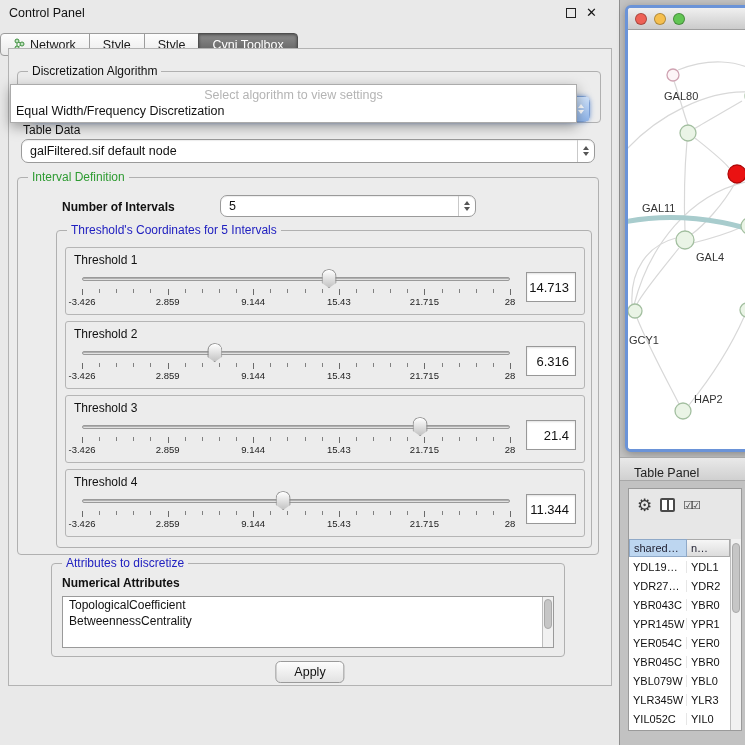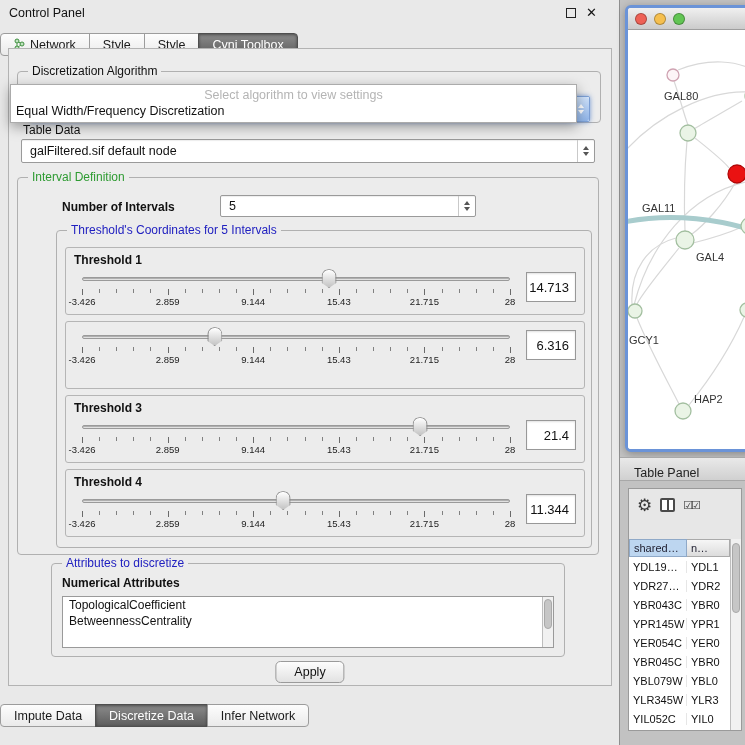--- a/index.html
+++ b/index.html
@@ -22,42 +22,42 @@
   .tab:first-child{border-radius:4px 0 0 4px;margin-left:0}
   .tab:last-child{border-radius:0 4px 4px 0}
   .tab.selected{background:linear-gradient(#8b8b8b,#5d5d5d);color:#fff;border-color:#4f4f4f;box-shadow:inset 0 1px 3px rgba(0,0,0,.45)}
 
   .content-panel{position:absolute;left:8px;top:48px;width:604px;height:638px;border:1px solid #b3b3b3;background:#ececec}
 
   .group{position:absolute;border:1px solid #b0b0b0;border-radius:4px}
   .group-title{position:absolute;top:-8px;left:10px;background:#ececec;padding:0 4px;font-size:12px;white-space:nowrap}
   .gt-plain{color:#111}.gt-green{color:#2e9b32}.gt-blue{color:#2121c0}
 
-  .combo{position:absolute;background:#fff;border:1px solid #9a9a9a;border-radius:2px;display:flex;align-items:stretch;
+  .combo{position:absolute;background:#fff;border:1px solid #9a9a9a;border-radius:7px;display:flex;align-items:stretch;
          font-size:12.5px;color:#111;box-shadow:inset 0 1px 1px rgba(0,0,0,.07)}
   .combo .val{flex:1;display:flex;align-items:center;padding:0 8px;white-space:nowrap;overflow:hidden}
   .combo .stepper{width:17px;display:flex;flex-direction:column;align-items:center;justify-content:center;border-left:1px solid #c9c9c9}
   .arr-up{width:0;height:0;border-left:3.5px solid transparent;border-right:3.5px solid transparent;border-bottom:4.5px solid #555;margin-bottom:2px}
   .arr-dn{width:0;height:0;border-left:3.5px solid transparent;border-right:3.5px solid transparent;border-top:4.5px solid #555}
   .combo.focus{border-color:#7b9fd4;box-shadow:0 0 5px rgba(96,140,210,.85)}
   .combo.focus .stepper{background:linear-gradient(#cfe2fa,#8fb4e8);border-left:1px solid #7b9fd4;border-radius:0 2px 2px 0}
   .combo.focus .arr-up{border-bottom-color:#fff}
   .combo.focus .arr-dn{border-top-color:#fff}
 
   .popup{position:absolute;left:10px;top:84px;width:567px;background:#fff;border:1px solid #ababab;z-index:40;
          box-shadow:0 4px 12px rgba(0,0,0,.35);padding:2px 0 3px 0}
   .popup .hint{font-size:12.5px;color:#b4b4b4;text-align:center;height:16px;line-height:16px}
   .popup .opt{font-size:12.5px;color:#111;height:16px;line-height:16px;padding-left:5px}
   .popup .opt.first{font-weight:bold}
 
   .plain-label{position:absolute;font-size:12px;color:#111;white-space:nowrap}
   .bold-label{position:absolute;font-size:12px;font-weight:bold;color:#111;white-space:nowrap}
 
   .threshold-box{position:absolute;left:8px;width:520px;height:68px;border:1px solid #b5b5b5;border-radius:3px;padding:5px 8px}
-  .th-label{font-size:12px;font-weight:bold;color:#111;margin-bottom:2px}
+  .th-label{font-size:12px;font-weight:normal;color:#111;margin-bottom:2px}
   .slider-row{display:flex;align-items:flex-start}
   .slider{position:relative;flex:1;height:38px;margin:0 16px 0 8px}
   .track{position:absolute;left:0;right:0;top:8px;height:4px;border:1px solid #9a9a9a;border-radius:2px;
          background:linear-gradient(#c7c7c7,#efefef);box-shadow:inset 0 1px 1px rgba(0,0,0,.18)}
   .thumb{position:absolute;top:0;width:15px;height:19px;transform:translateX(-50%);z-index:2;
          background:linear-gradient(#ffffff,#c4c4c4);border:1px solid #858585;
          border-radius:7px 7px 2px 2px;
          clip-path:polygon(50% 100%,0 72%,0 30%,14% 6%,50% 0,86% 6%,100% 30%,100% 72%)}
   .ticks{position:absolute;left:0;right:0;top:20px;height:7px}
   .tick{position:absolute;top:0;width:1px;height:4px;background:#808080}
@@ -225,20 +225,21 @@
                       <span class="tick-label" style="left: 60%;">15.43</span>
                       <span class="tick-label" style="left: 80%;">21.715</span>
                       <span class="tick-label" style="left: 100%;">28</span>
                     </div>
                     <div class="thumb" style="left: 57.7197%;"></div>
                   </div>
                   <div class="value-box">14.713</div>
                 </div>
               </div>
               <div class="threshold-box" style="top: 90px;">
+                <div class="th-label">Threshold 2</div>
                 <div class="slider-row">
                   <div class="slider">
                     <div class="track"></div>
                     <div class="ticks">
                       <span class="tick major" style="left: 0%;"></span>
                       <span class="tick" style="left: 4%;"></span>
                       <span class="tick" style="left: 8%;"></span>
                       <span class="tick" style="left: 12%;"></span>
                       <span class="tick" style="left: 16%;"></span>
                       <span class="tick major" style="left: 20%;"></span>
@@ -387,31 +388,20 @@
       </div>
 
       <div class="apply-btn">Apply</div>
     </div>
 
     <div class="popup">
       <div class="hint">Select algorithm to view settings</div>
       <div class="opt">Equal Width/Frequency Discretization</div>
     </div>
 
-    <div class="bottom-tabs" id="bottom-tabs">
-        <div class="tab">
-          <span>Impute Data</span>
-        </div>
-        <div class="tab selected">
-          <span>Discretize Data</span>
-        </div>
-        <div class="tab">
-          <span>Infer Network</span>
-        </div>
-      </div>
   </div>
 
   <div class="right-strip"></div>
 
   <div class="net-window">
     <div class="net-titlebar">
       <span class="light" style="background:#ee6156"></span>
       <span class="light" style="background:#f5bf4f"></span>
       <span class="light" style="background:#62c554"></span>
     </div>

